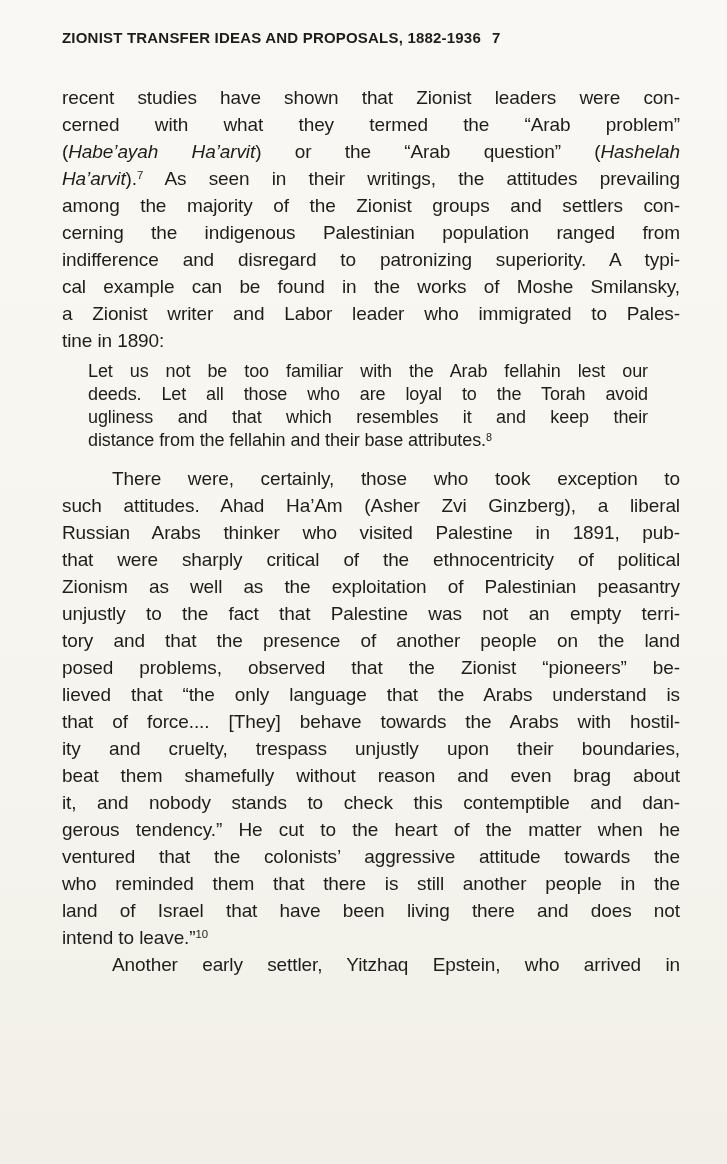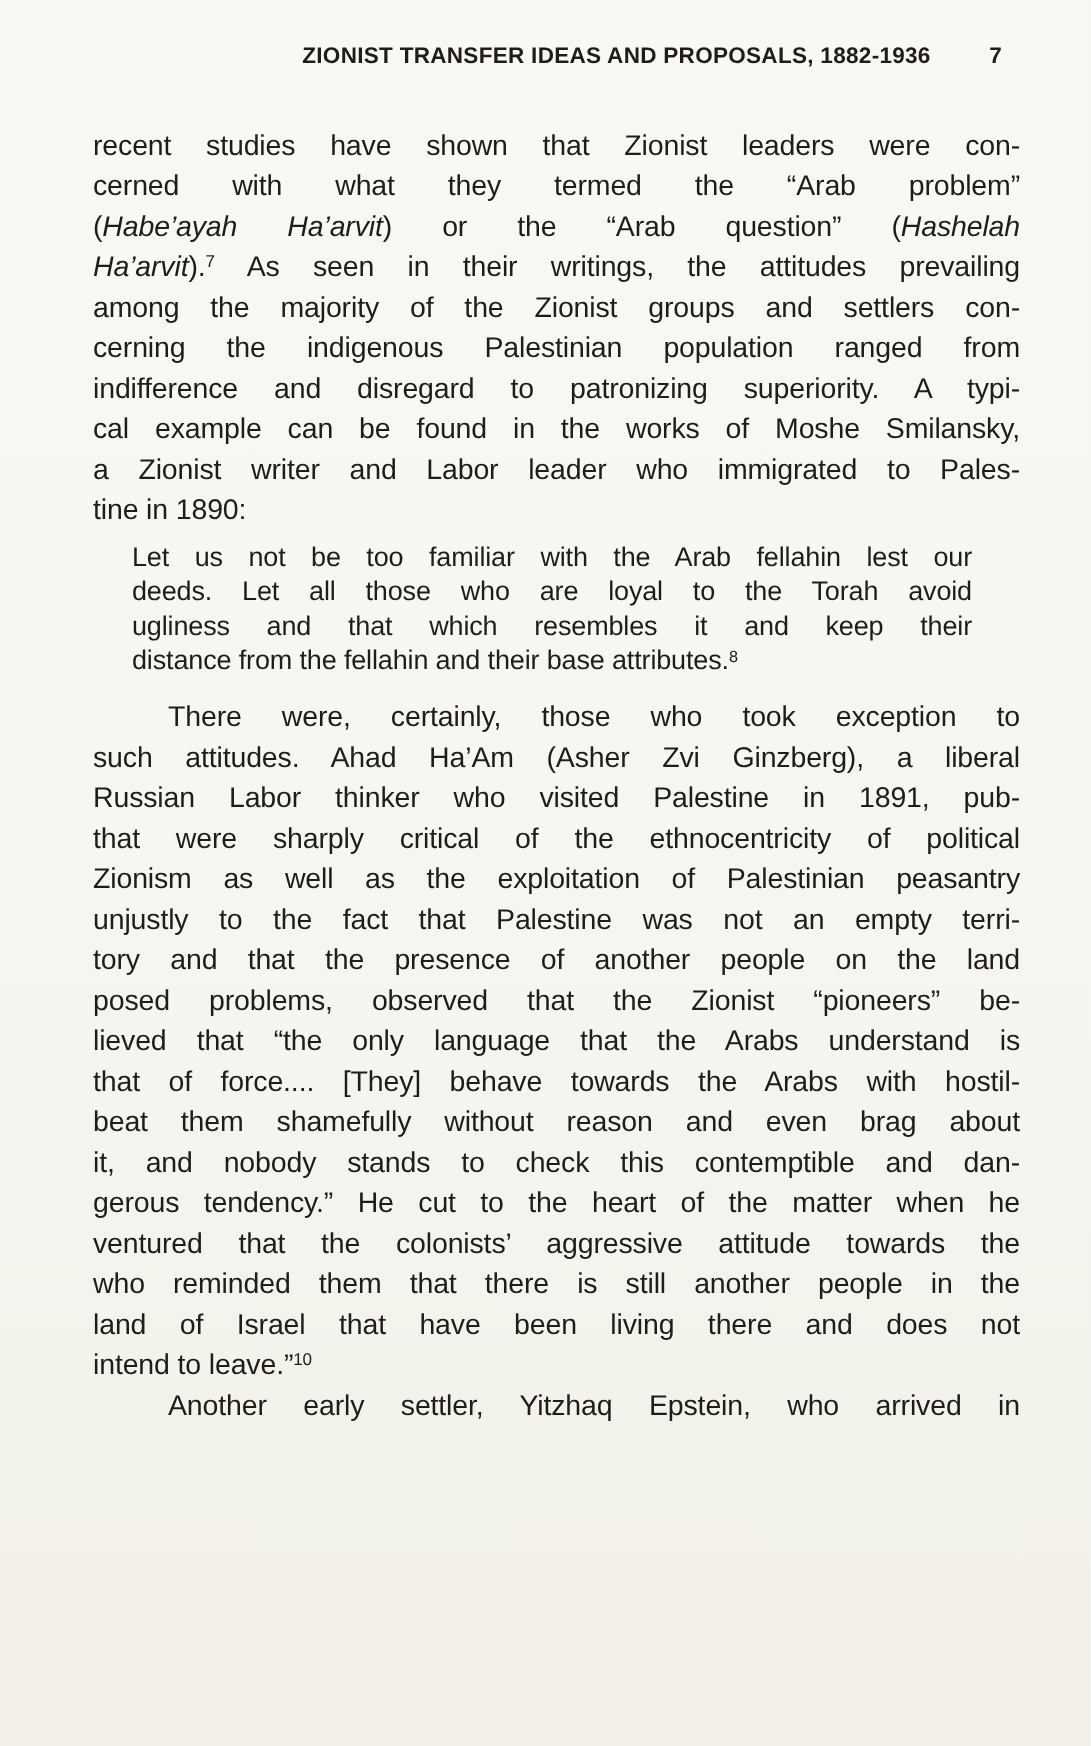--- a/index.html
+++ b/index.html
@@ -19,23 +19,22 @@
     overflow: hidden;
     background: linear-gradient(180deg, #f9f8f4 0%, #f6f5ef 55%, #f1efe8 100%);
     color: #201d19;
   }
   .running-head {
     position: absolute;
     top: 29px;
     left: 62px;
     right: 59px;
     display: flex;
-    justify-content: flex-end;
     align-items: baseline;
-    gap: 39px;
+    gap: 11px;
     font-size: 15px;
     font-weight: 700;
     letter-spacing: 0.2px;
     white-space: nowrap;
   }
   .body-text {
     position: absolute;
     top: 84px;
     left: 62px;
     right: 47px;
@@ -93,28 +92,29 @@
       </div>
       <div class="para quote">
         <div class="line">Let us not be too familiar with the Arab fellahin lest our</div>
         <div class="line">deeds. Let all those who are loyal to the Torah avoid</div>
         <div class="line">ugliness and that which resembles it and keep their</div>
         <div class="line ragged">distance from the fellahin and their base attributes.<sup>8</sup></div>
       </div>
       <div class="para body">
         <div class="line indent">There were, certainly, those who took exception to</div>
         <div class="line">such attitudes. Ahad Ha’Am (Asher Zvi Ginzberg), a liberal</div>
-        <div class="line">Russian Labor thinker who visited Palestine in 1891, pub-</div>
+        <div class="line">Russian Arabs thinker who visited Palestine in 1891, pub-</div>
         <div class="line">that were sharply critical of the ethnocentricity of political</div>
         <div class="line">Zionism as well as the exploitation of Palestinian peasantry</div>
         <div class="line">unjustly to the fact that Palestine was not an empty terri-</div>
         <div class="line">tory and that the presence of another people on the land</div>
         <div class="line">posed problems, observed that the Zionist “pioneers” be-</div>
         <div class="line">lieved that “the only language that the Arabs understand is</div>
         <div class="line">that of force.... [They] behave towards the Arabs with hostil-</div>
+        <div class="line">ity and cruelty, trespass unjustly upon their boundaries,</div>
         <div class="line">beat them shamefully without reason and even brag about</div>
         <div class="line">it, and nobody stands to check this contemptible and dan-</div>
         <div class="line">gerous tendency.” He cut to the heart of the matter when he</div>
         <div class="line">ventured that the colonists’ aggressive attitude towards the</div>
         <div class="line">who reminded them that there is still another people in the</div>
         <div class="line">land of Israel that have been living there and does not</div>
         <div class="line ragged">intend to leave.”<sup>10</sup></div>
       </div>
       <div class="para body">
         <div class="line indent">Another early settler, Yitzhaq Epstein, who arrived in</div>

